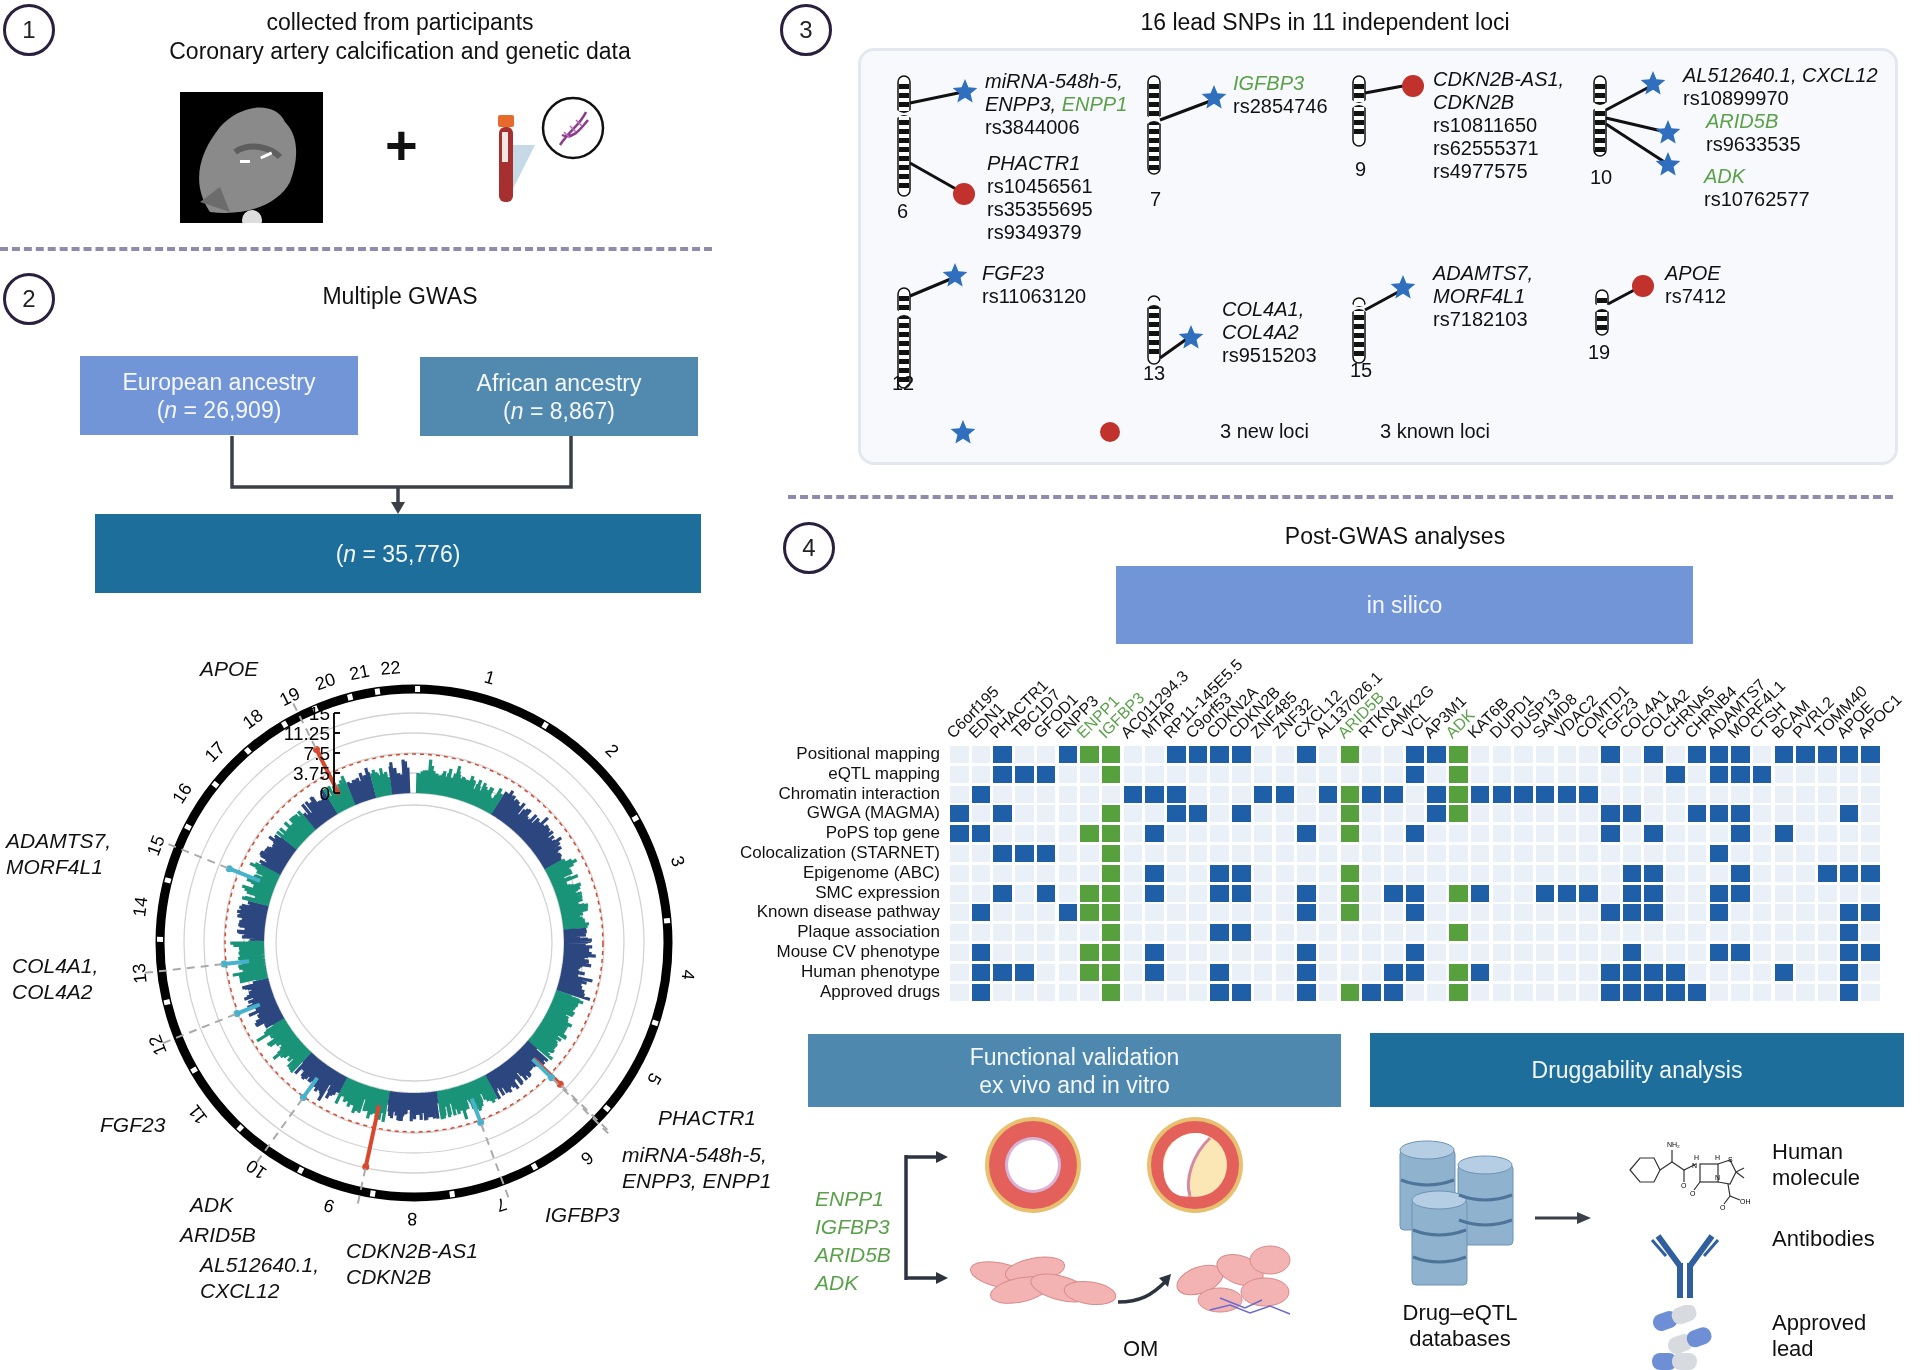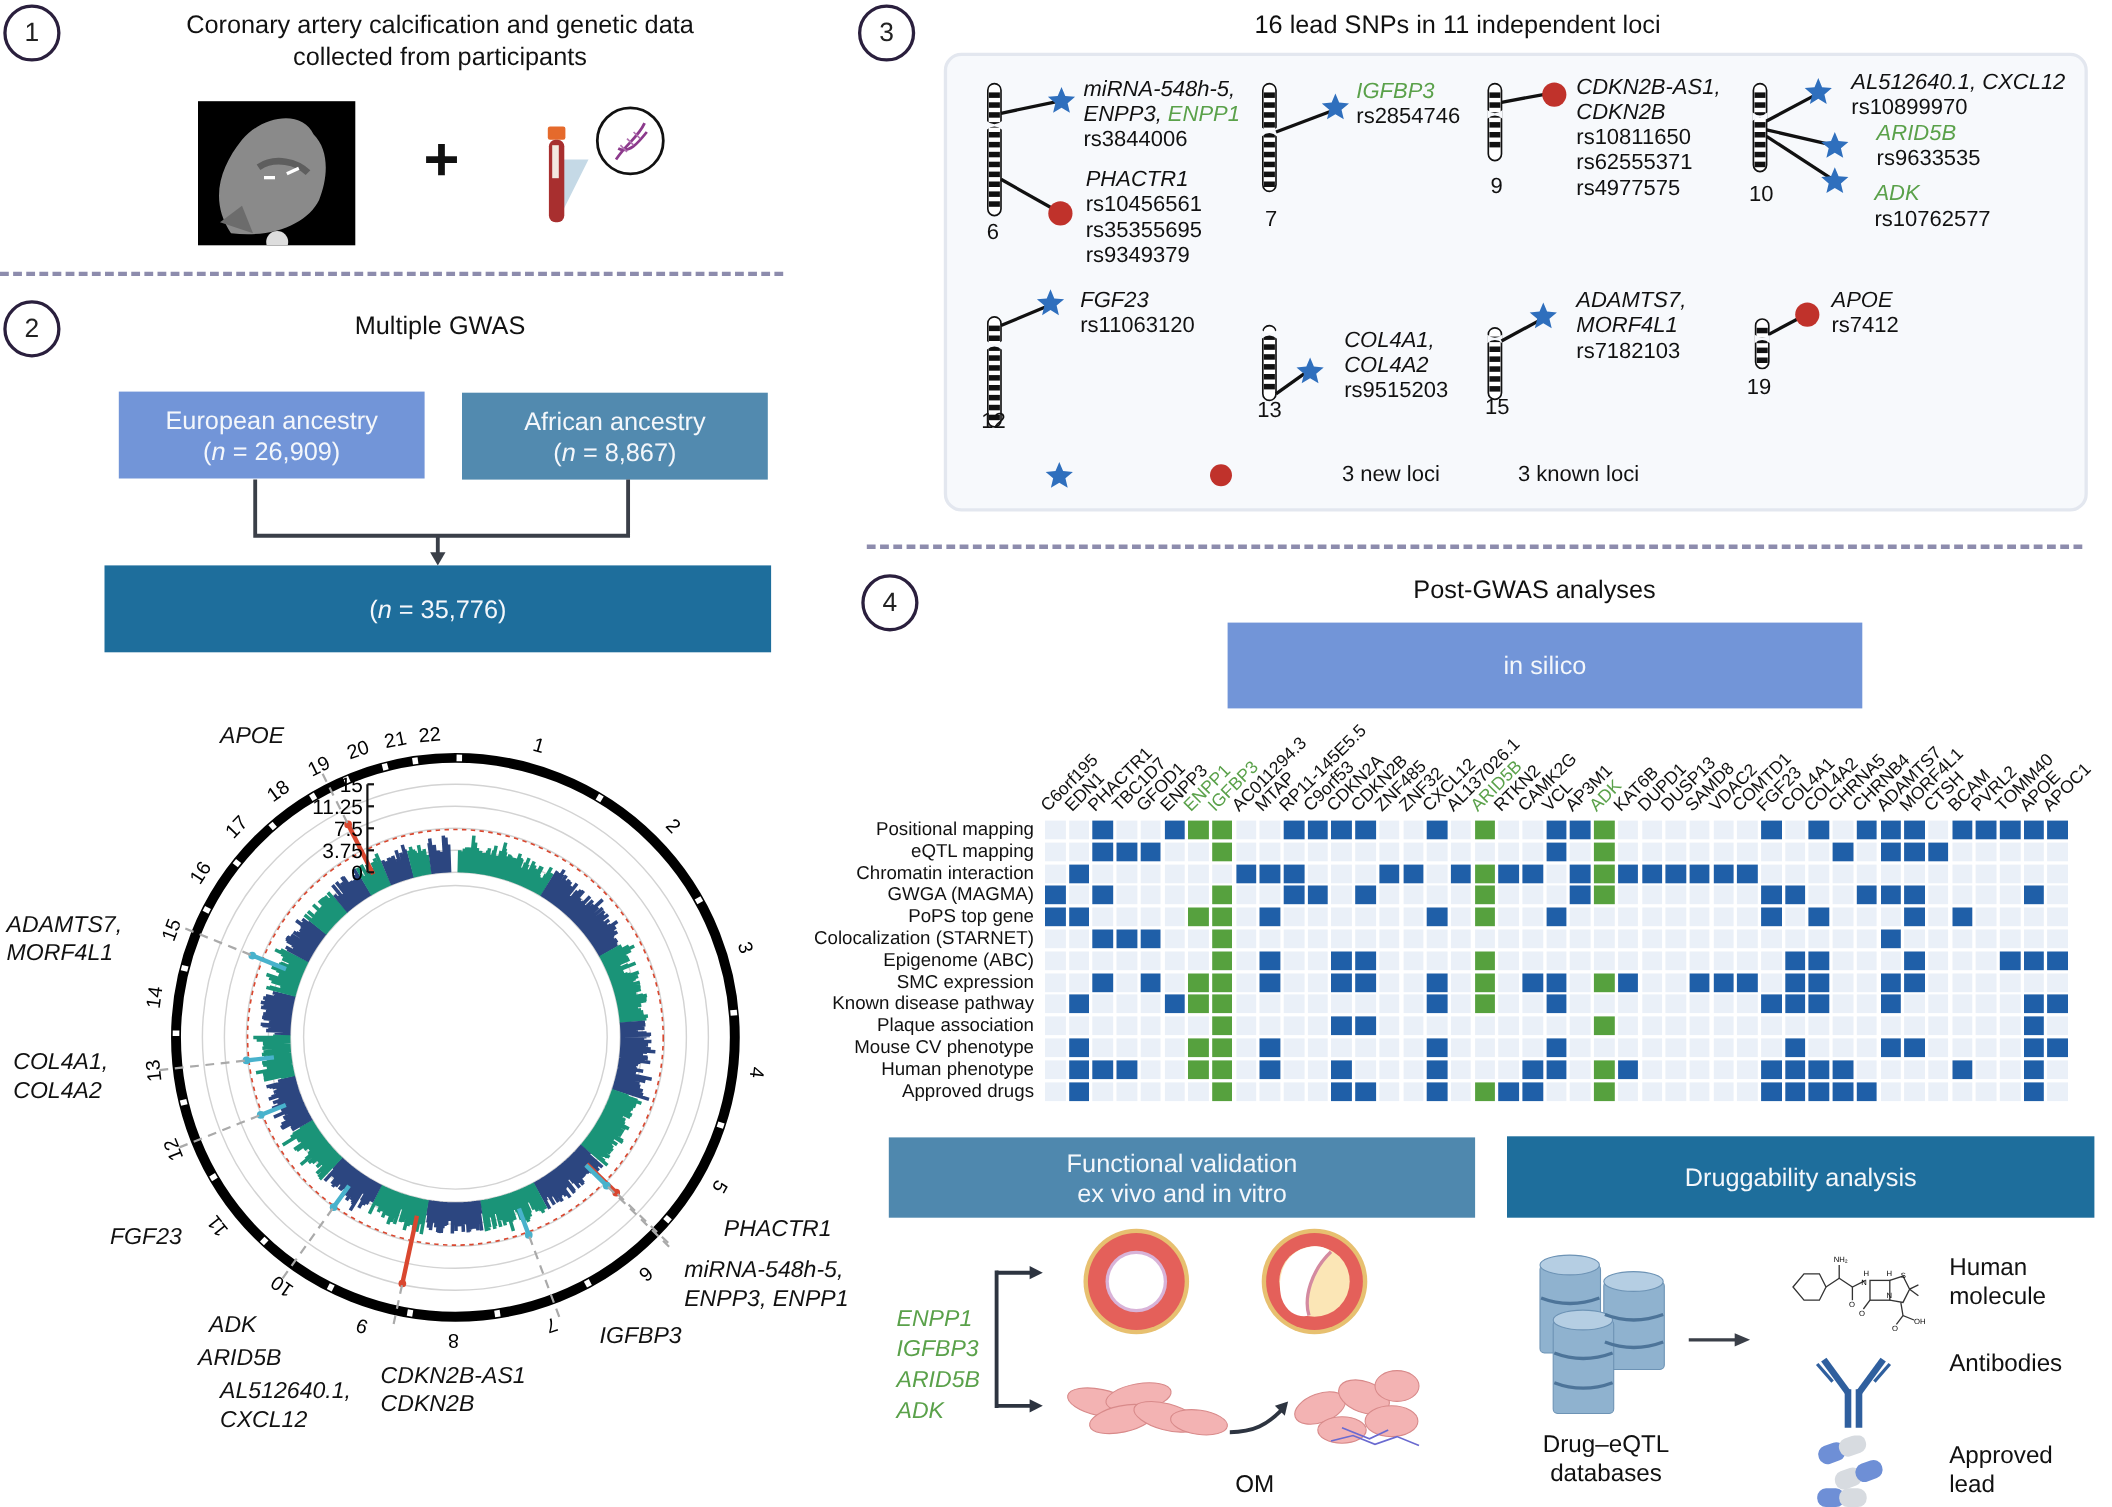--- a/index.html
+++ b/index.html
@@ -24,22 +24,22 @@
   .plot-label{position:absolute;font-size:21px;font-style:italic;line-height:26px;white-space:nowrap;color:#111;}
   .bottom-text{position:absolute;font-size:22px;line-height:26px;color:#111;}
 </style>
 </head>
 <body>
 
 <div class="step" style="left:3px;top:4px;">
     <span>1</span>
   </div>
 <div class="title" style="left:100px;width:600px;top:8px;">
+  <div>collected from participants</div>
   <div>Coronary artery calcification and genetic data</div>
-  <div>collected from participants</div>
 </div>
 
 <div class="abs" style="left:180px;top:92px;width:143px;height:131px;background:#000;overflow:hidden;">
   <svg width="143" height="131">
     <path d="M30,120 C10,90 20,60 40,35 C60,12 95,8 105,30 C120,45 118,70 110,90 C100,110 70,125 30,120 Z" fill="#8a8a8a"></path>
     <path d="M55,60 C70,50 90,55 100,65" stroke="#5e5e5e" stroke-width="6" fill="none"></path>
     <rect x="80" y="62" width="12" height="3" fill="#fff" transform="rotate(-25 86 63)"></rect>
     <rect x="60" y="68" width="10" height="3" fill="#fff"></rect>
     <path d="M20,110 L40,95 L50,120 Z" fill="#6c6c6c"></path>
     <circle cx="72" cy="128" r="10" fill="#ddd"></circle>
@@ -57,21 +57,21 @@
   <path d="M74,42 L80,48 M80,36 L86,42 M86,30 L92,36" stroke="#b070b0" stroke-width="1.5"></path>
 </svg>
 
 <div class="divider" style="left:0;top:247px;width:712px;"></div>
 
 <div class="step" style="left:3px;top:273px;">
     <span>2</span>
   </div>
 <div class="title" style="left:200px;width:400px;top:282px;">Multiple GWAS</div>
 
-<div class="box" style="left:108px;top:356px;width:278px;height:79px;background:#7295d8;">
+<div class="box" style="left:80px;top:356px;width:278px;height:79px;background:#7295d8;">
   <div>European ancestry</div>
   <div><span>(</span><i>n</i><span> = 26,909)</span></div>
 </div>
 <div class="box" style="left:420px;top:357px;width:278px;height:79px;background:#528aaf;">
   <div>African ancestry</div>
   <div><span>(</span><i>n</i><span> = 8,867)</span></div>
 </div>
 <svg class="abs" style="left:0;top:430px;" width="720" height="90">
   <polyline points="232,6 232,57 571,57 571,6" fill="none" stroke="#3a3f48" stroke-width="3.5"></polyline>
   <line x1="398" y1="57" x2="398" y2="76" stroke="#3a3f48" stroke-width="3.5"></line>

